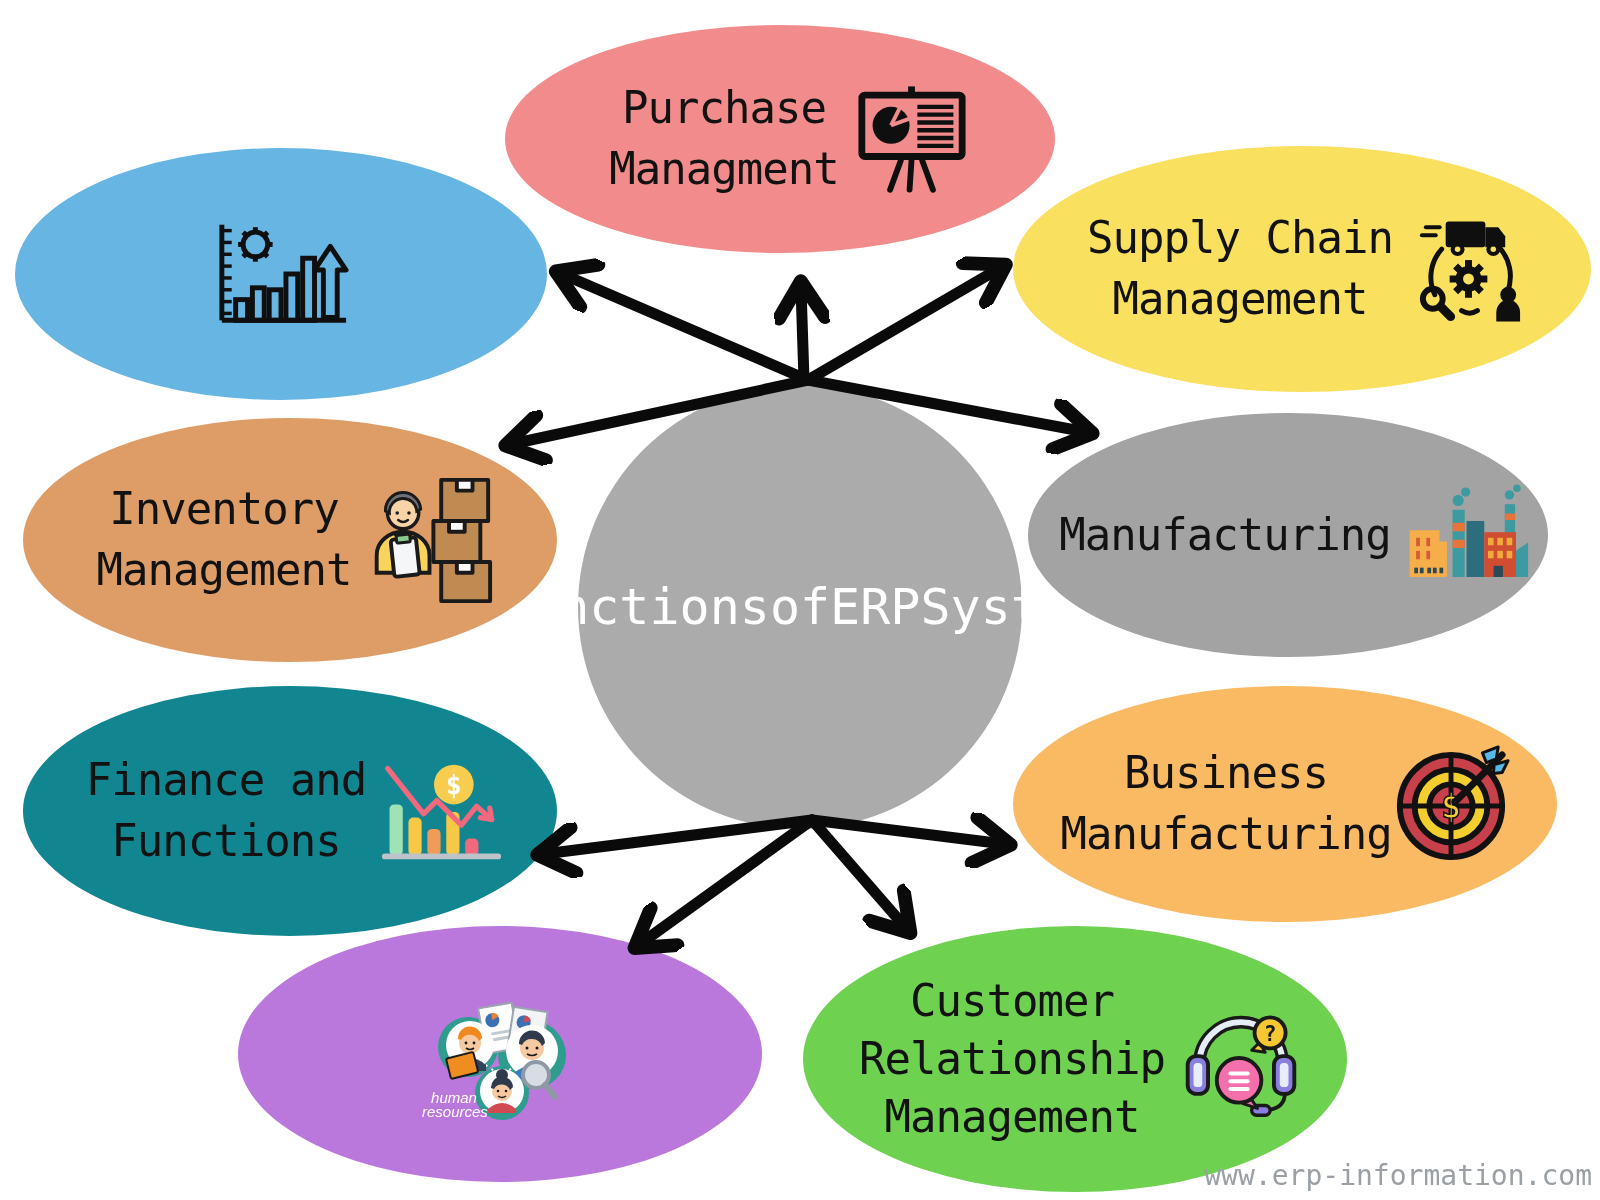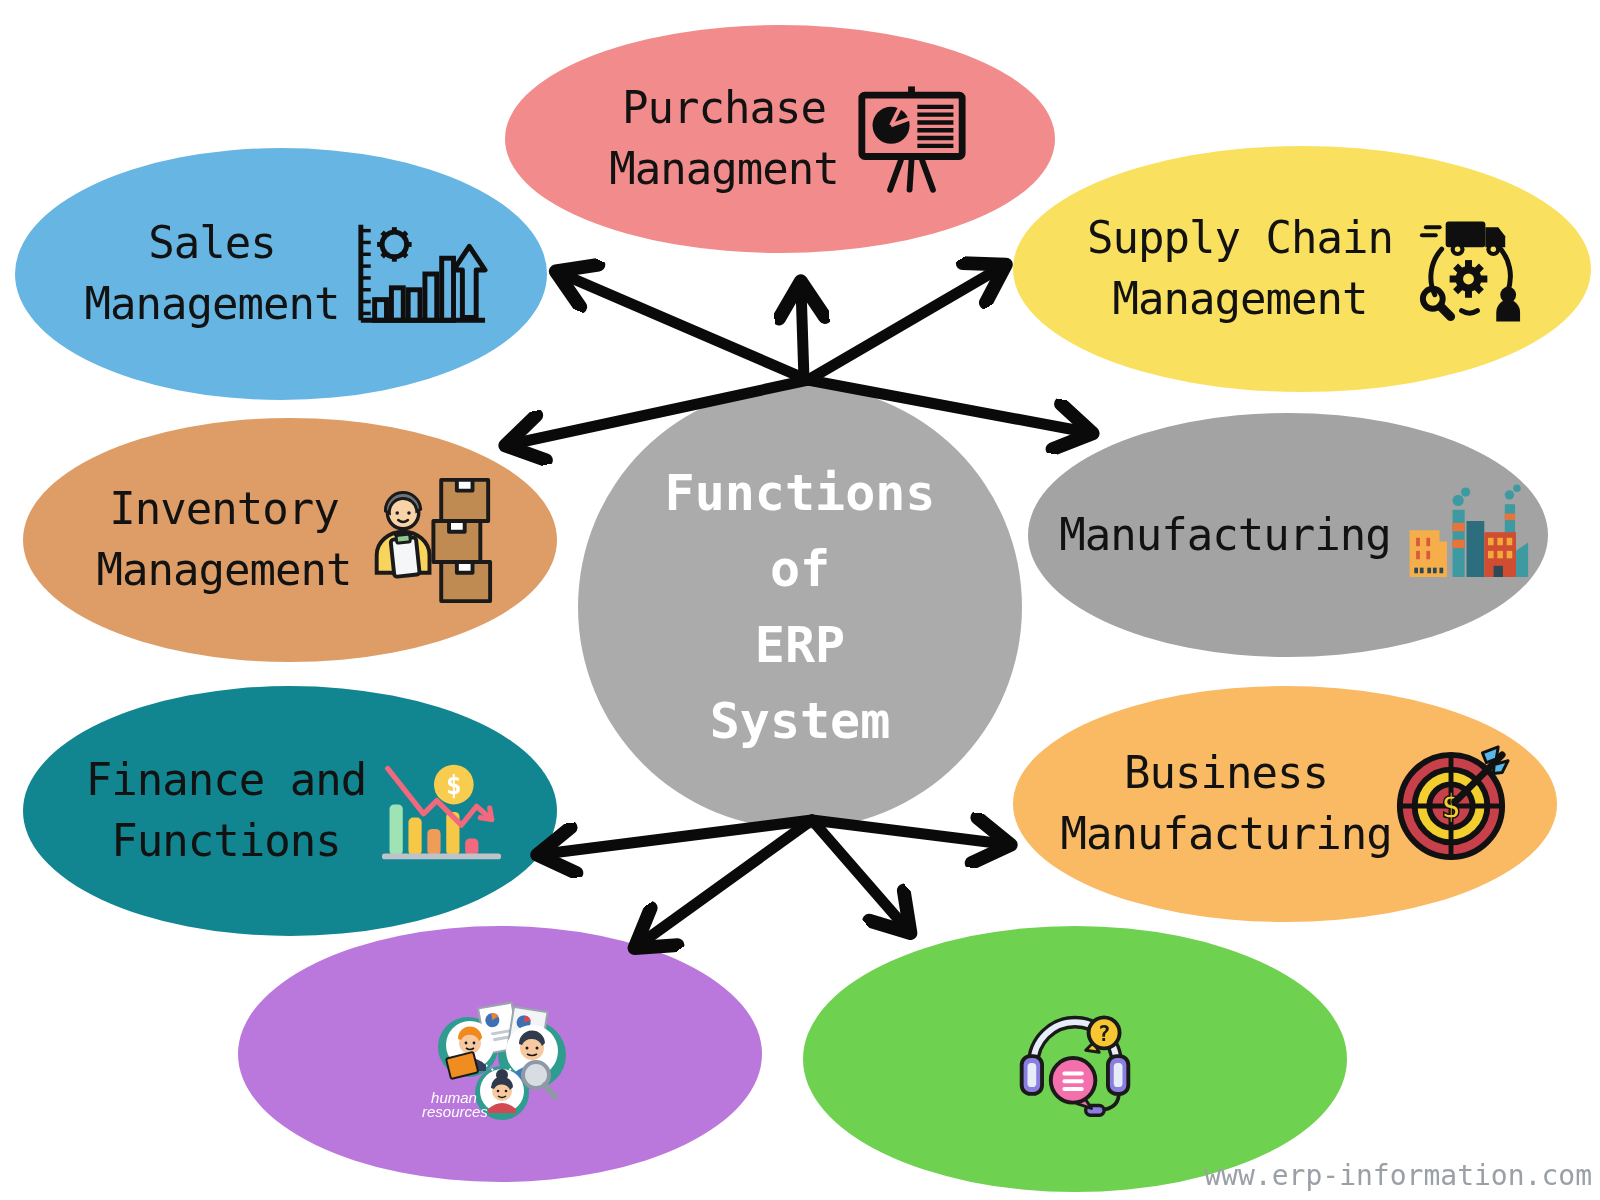--- a/index.html
+++ b/index.html
@@ -40,22 +40,22 @@
   .n-hr{left:238px;top:926px;width:524px;height:256px;background:#BA77DC;}
   .n-crm{left:803px;top:926px;width:544px;height:266px;background:#6ED14F;}
   .n-hr .label{
     font-family:"Liberation Sans", sans-serif;
     width:250px;font-size:50px;line-height:1.5;letter-spacing:0;
   }
   .n-crm .label{line-height:1.32;}
   .center-circle{
     position:absolute;left:578px;top:385px;width:444px;height:444px;
     border-radius:50%;background:#ABABAB;
-    display:flex;flex-direction:column;align-items:center;justify-content:center;
-    color:#ffffff;font-weight:bold;font-size:50px;line-height:1.52;
+    display:flex;flex-direction:row;align-items:center;justify-content:center;
+    color:#ffffff;font-weight:normal;font-size:50px;line-height:1.52;
     text-align:center;
   }
   #arrows{position:absolute;left:0;top:0;pointer-events:none;}
   .watermark{
     position:absolute;right:8px;bottom:8px;
     font-size:28px;color:#9AA0A6;letter-spacing:0px;
   }
   .hr-iconwrap{position:relative;flex:0 0 auto;width:152px;height:134px;text-decoration:underline;}
   .hr-caption{
     position:absolute;left:-2px;bottom:2px;
@@ -94,21 +94,20 @@
       </g>
       <g stroke="#0f0f0f" stroke-width="6" stroke-linecap="round">
         <line x1="46" y1="78" x2="35" y2="108"></line>
         <line x1="57" y1="78" x2="55" y2="108"></line>
         <line x1="68" y1="78" x2="79" y2="108"></line>
       </g>
     </svg>
   </div>
 
   <div class="node n-sales">
-    <span class="label w105">Sales Management</span>
     <svg class="icon" width="138" height="112" viewBox="0 0 140 112">
       <g stroke="#0f0f0f" stroke-width="5" fill="none">
         <line x1="10" y1="6" x2="10" y2="103"></line>
         <line x1="10" y1="103" x2="136" y2="103"></line>
         <g stroke-width="3.5">
           <line x1="10" y1="12" x2="20" y2="12"></line>
             <line x1="10" y1="24" x2="20" y2="24"></line>
           <line x1="10" y1="36" x2="20" y2="36"></line>
             <line x1="10" y1="48" x2="20" y2="48"></line>
           <line x1="10" y1="60" x2="20" y2="60"></line>
@@ -322,20 +321,21 @@
         <path d="M67 101 a11 11 0 0 1 22 -1 l-3 3 a9 9 0 0 0 -16 -1 z" fill="#2F3A4C"></path>
         <circle cx="74" cy="104" r="1.3" fill="#1a1a1a"></circle>
           <circle cx="82" cy="104" r="1.3" fill="#1a1a1a"></circle>
         <path d="M74 109 q4 3 8 0" fill="none" stroke="#1a1a1a" stroke-width="1.5"></path>
       </svg>
       <span class="hr-caption">human resources</span>
     </span>
   </div>
 
   <div class="node n-crm">
+    <span class="label w125">Customer Relationship Management</span>
     <svg class="icon" width="126" height="120" viewBox="0 0 130 122">
       <path d="M22 66 a43 43 0 0 1 86 0" fill="none" stroke="#1a1a1a" stroke-width="13"></path>
       <path d="M22 66 a43 43 0 0 1 86 0" fill="none" stroke="#E7EDF8" stroke-width="6"></path>
       <path d="M110 94 q2 18 -20 20" fill="none" stroke="#1a1a1a" stroke-width="4"></path>
       <rect x="76" y="109" width="19" height="10" rx="5" fill="#8A7FE0" stroke="#1a1a1a" stroke-width="3.5"></rect>
       <rect x="10" y="58" width="21" height="39" rx="9" fill="#8A7FE0" stroke="#1a1a1a" stroke-width="4"></rect>
       <rect x="16" y="65" width="9" height="25" rx="4" fill="#E7EDF8"></rect>
       <rect x="99" y="58" width="21" height="39" rx="9" fill="#8A7FE0" stroke="#1a1a1a" stroke-width="4"></rect>
       <rect x="105" y="65" width="9" height="25" rx="4" fill="#E7EDF8"></rect>
       <path d="M74 100 l8 12 l-15 -5 z" fill="#F470AC" stroke="#1a1a1a" stroke-width="3" stroke-linejoin="round"></path>

